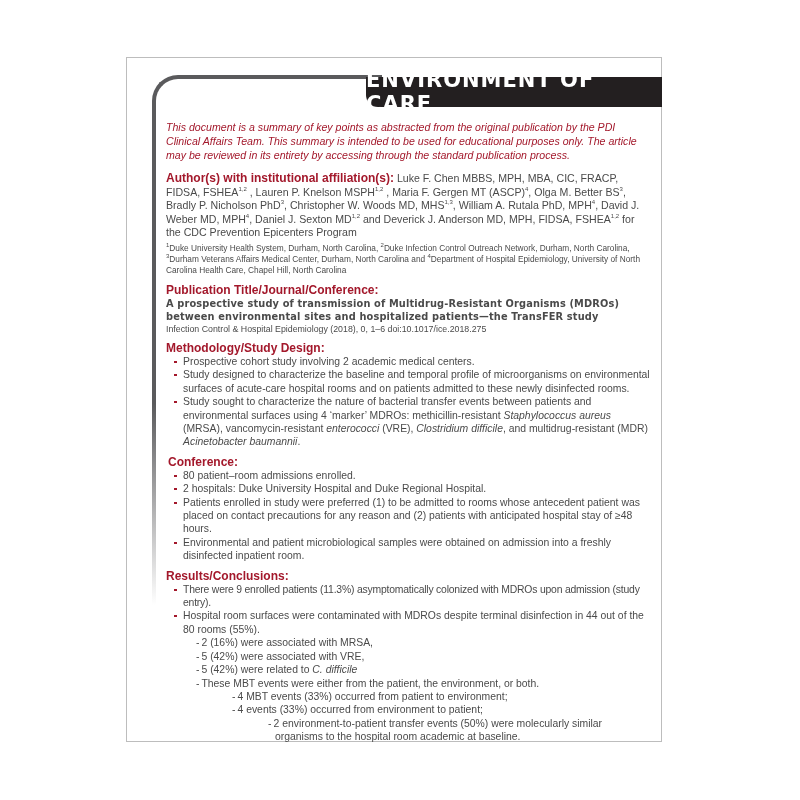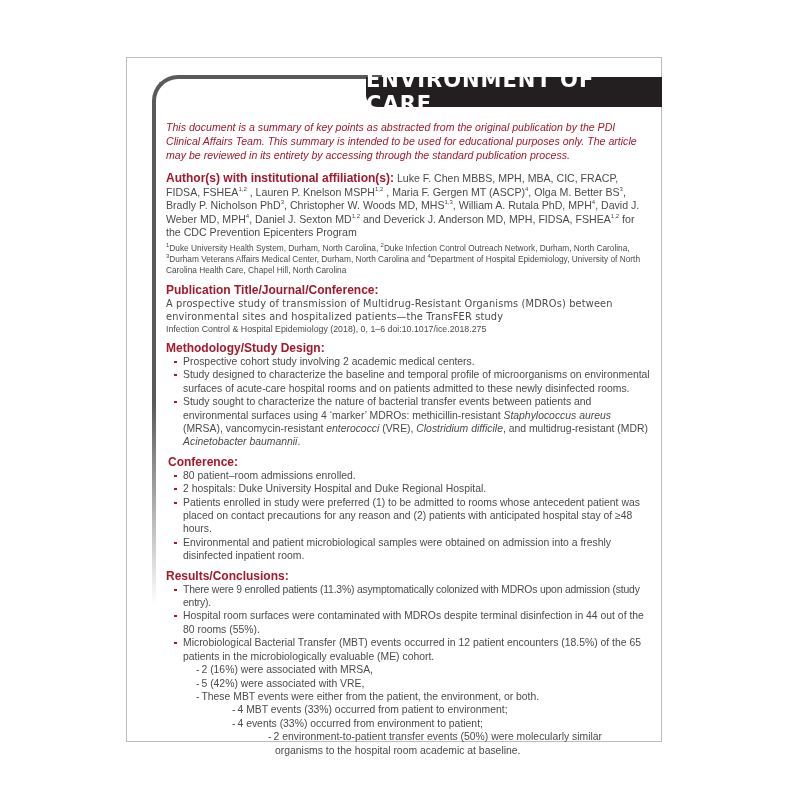--- a/index.html
+++ b/index.html
@@ -13,21 +13,21 @@
     .frame-left { position: absolute; left: 152px; top: 125px; width: 4px; height: 480px;
       background: linear-gradient(to bottom, #5a5a5c 0%, #5a5a5c 58%, rgba(90,90,92,0) 100%); }
     .banner { position: absolute; left: 366px; top: 77px; width: 296px; height: 30px; background: #231f20;
       border-bottom-left-radius: 12px; display: flex; align-items: center; justify-content: flex-end; padding-right: 30px; box-sizing: border-box; }
     .banner-title { color: #ffffff; font-weight: bold; font-size: 21px; letter-spacing: 1px; font-family: "DejaVu Sans", sans-serif; }
     .content { position: absolute; left: 166px; top: 120px; width: 485px; font-size: 10.5px; line-height: 13.6px; }
     .disclaimer { color: #a3182b; font-style: italic; font-size: 10.6px; line-height: 14px; margin: 0 0 9px 0; }
     .h { color: #a3182b; font-weight: bold; font-size: 12px; line-height: 14px; }
     .authors { margin: 0; font-size: 10.6px; line-height: 13.6px; }
     .affil { font-size: 8.3px; line-height: 11px; margin: 3px 0 7px 0; }
-    .pubtitle { font-weight: normal; font-size: 10.8px; line-height: 13px; color: #4a4a4a; letter-spacing: 0.15px; font-family: "DejaVu Sans", sans-serif; font-size: 9.8px; }
+    .pubtitle { font-weight: bold; font-size: 10.8px; line-height: 13px; color: #4a4a4a; letter-spacing: 0.15px; font-family: "DejaVu Sans", sans-serif; font-size: 9.8px; }
     .cite { font-size: 8.8px; line-height: 12px; margin-bottom: 6px; }
     ul.b { list-style: none; margin: 0 0 6px 8px; padding: 0; }
     ul.b > li { position: relative; padding-left: 9px; font-size: 10.4px; line-height: 13.4px; }
     ul.b > li::before { content: ""; position: absolute; left: 0; top: 6px; width: 3px; height: 2px; background: #a3182b; }
     .sub { margin-left: 30px; font-size: 10.4px; line-height: 13.4px; }
     .sub2 { margin-left: 66px; font-size: 10.4px; line-height: 13.4px; }
     .sub3 { margin-left: 102px; font-size: 10.4px; line-height: 13.4px; }
     .sub3b { margin-left: 109px; font-size: 10.4px; line-height: 13.4px; }
     .dash { margin-right: 2px; }
     .tight { font-size: 9.6px; letter-spacing: -0.2px; }
@@ -71,22 +71,22 @@
     <li>80 patient–room admissions enrolled.</li>
     <li>2 hospitals: Duke University Hospital and Duke Regional Hospital.</li>
     <li>Patients enrolled in study were preferred (1) to be admitted to rooms whose antecedent patient was placed on contact precautions for any reason and (2) patients with anticipated hospital stay of ≥48 hours.</li>
     <li>Environmental and patient microbiological samples were obtained on admission into a freshly disinfected inpatient room.</li>
   </ul>
 
   <div class="h">Results/Conclusions:</div>
   <ul class="b" style="margin-bottom:0">
     <li class="tight">There were 9 enrolled patients (11.3%) asymptomatically colonized with MDROs upon admission (study entry).</li>
     <li>Hospital room surfaces were contaminated with MDROs despite terminal disinfection in 44 out of the 80 rooms (55%).</li>
-    <li>Microbiological Bacterial Transfer (MBT) events occurred in 12 patient encounters (18.5%) of the 65 patients in the microbiologically evaluable (ME) cohort.</li>
   </ul>
   <div class="sub"><span class="dash">-</span><span>2 (16%) were associated with MRSA,</span></div>
   <div class="sub"><span class="dash">-</span><span>5 (42%) were associated with VRE,</span></div>
+  <div class="sub"><span class="dash">-</span><span>5 (42%) were related to </span><i>C. difficile</i></div>
   <div class="sub"><span class="dash">-</span><span>These MBT events were either from the patient, the environment, or both.</span></div>
   <div class="sub2"><span class="dash">-</span><span>4 MBT events (33%) occurred from patient to environment;</span></div>
   <div class="sub2"><span class="dash">-</span><span>4 events (33%) occurred from environment to patient;</span></div>
   <div class="sub3"><span class="dash">-</span><span>2 environment-to-patient transfer events (50%) were molecularly similar</span></div>
   <div class="sub3b">organisms to the hospital room academic at baseline.</div>
 </div>
 
 </body></html>

